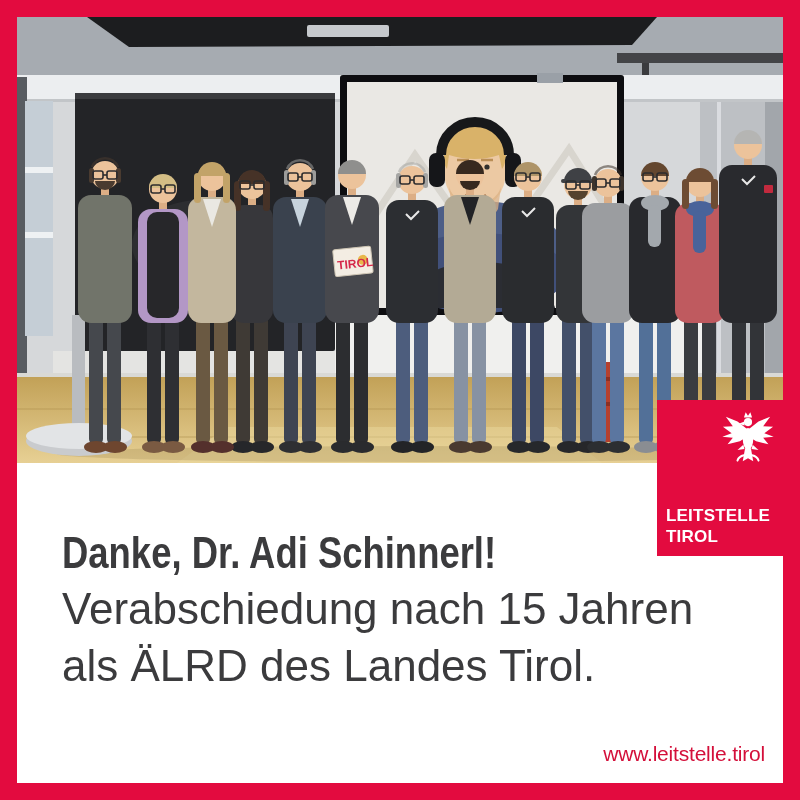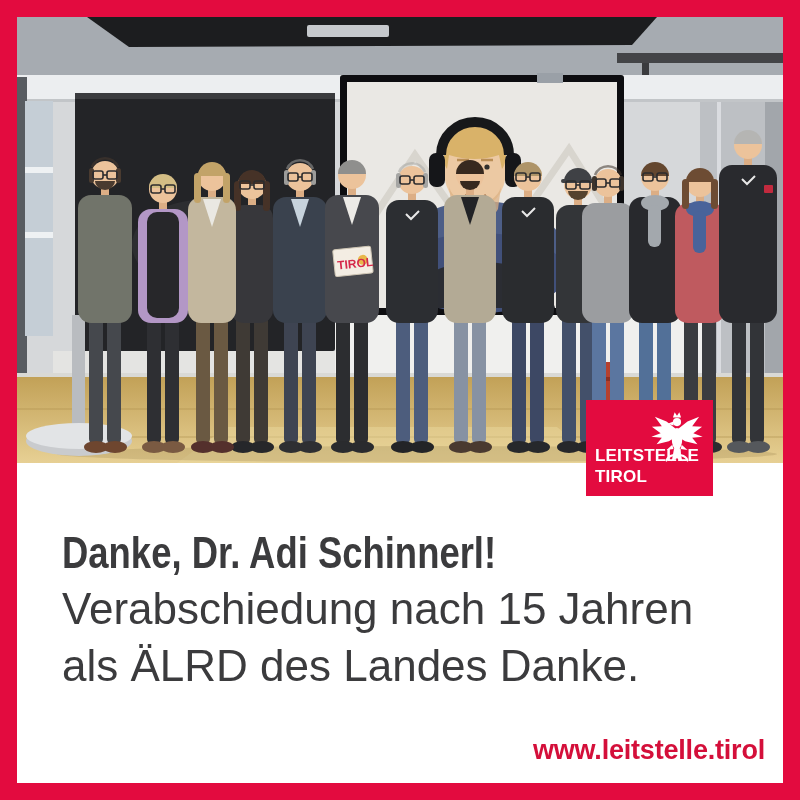--- a/index.html
+++ b/index.html
@@ -14,25 +14,25 @@
   .headline{
     margin:66px 0 0 45px;font-size:45px;line-height:1.06;font-weight:bold;
     color:var(--text-dark,#3b3b3d);white-space:nowrap;
     transform:scaleX(.81);transform-origin:left center;
   }
   .sub{
     margin:3px 0 0 45px;font-size:44px;line-height:57px;font-weight:400;
     color:var(--text-dark,#3b3b3d);
   }
   .url{
-    position:absolute;right:18px;bottom:17px;font-size:27px;font-weight:bold;
+    position:absolute;right:18px;bottom:17px;font-size:21px;font-weight:normal;
     color:var(--url-red,#d40f3a);letter-spacing:-.2px;
   }
   .badge{
-    position:absolute;left:586px;top:400px;width:127px;height:96px;z-index:2;
+    position:absolute;left:657px;top:400px;width:127px;height:156px;z-index:2;
     background:var(--brand-red,#e30b3f);
   }
   .badge .eagle{position:absolute;top:7px;right:8px;width:56px;height:64px;}
   .badge-text{
     position:absolute;left:9px;bottom:9px;color:#fff;font-weight:bold;
     font-size:17px;line-height:21px;letter-spacing:.2px;
   }
   .badge-text span{display:block;}
 </style>
 </head>
@@ -294,21 +294,21 @@
         <circle cx="346" cy="244" r="5" fill="#e8b74a"></circle>
         <text x="320" y="251" font-family="Liberation Sans, sans-serif" font-size="12" font-weight="bold" fill="#d5294a">TIROL</text>
       </g>
     </svg>
   </div>
 
   <div class="card">
     <h1 class="headline">Danke, Dr. Adi Schinnerl!</h1>
     <p class="sub">
       <span>Verabschiedung nach 15 Jahren</span><br>
-      <span>als ÄLRD des Landes Danke.</span>
+      <span>als ÄLRD des Landes Tirol.</span>
     </p>
     <div class="url">www.leitstelle.tirol</div>
   </div>
 
   <div class="badge">
     <svg class="eagle" viewBox="0 0 96 104">
       <g fill="#fff">
         <polygon points="41,15 44,6 48,12 52,6 55,15"></polygon>
         <circle cx="48" cy="23" r="7"></circle>
         <polygon points="42,22 32,26 42,29"></polygon>

